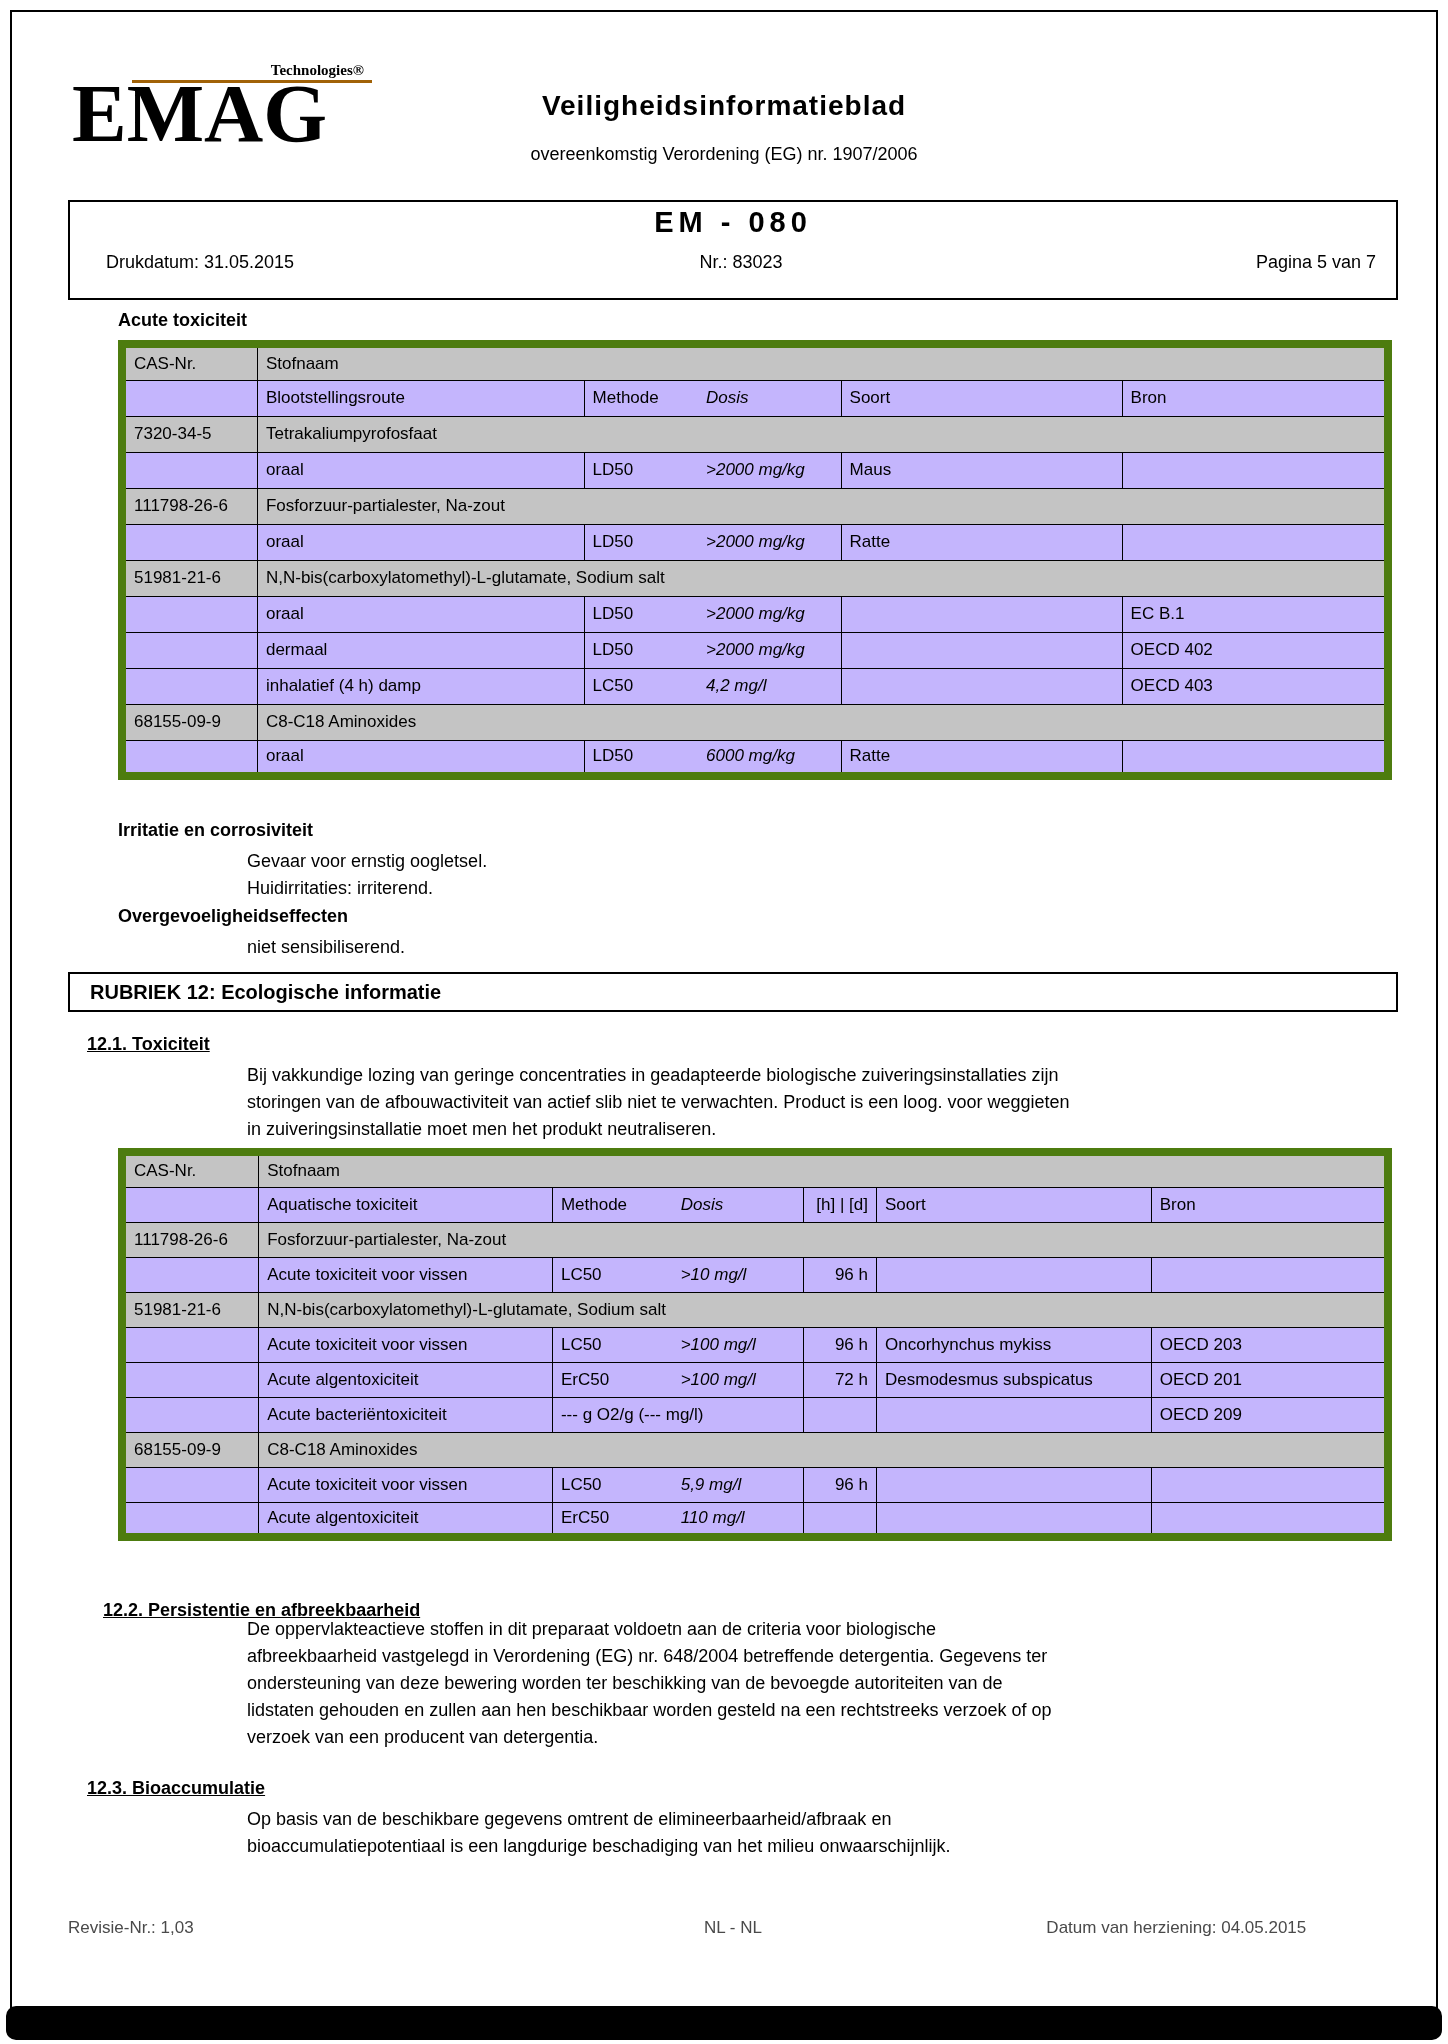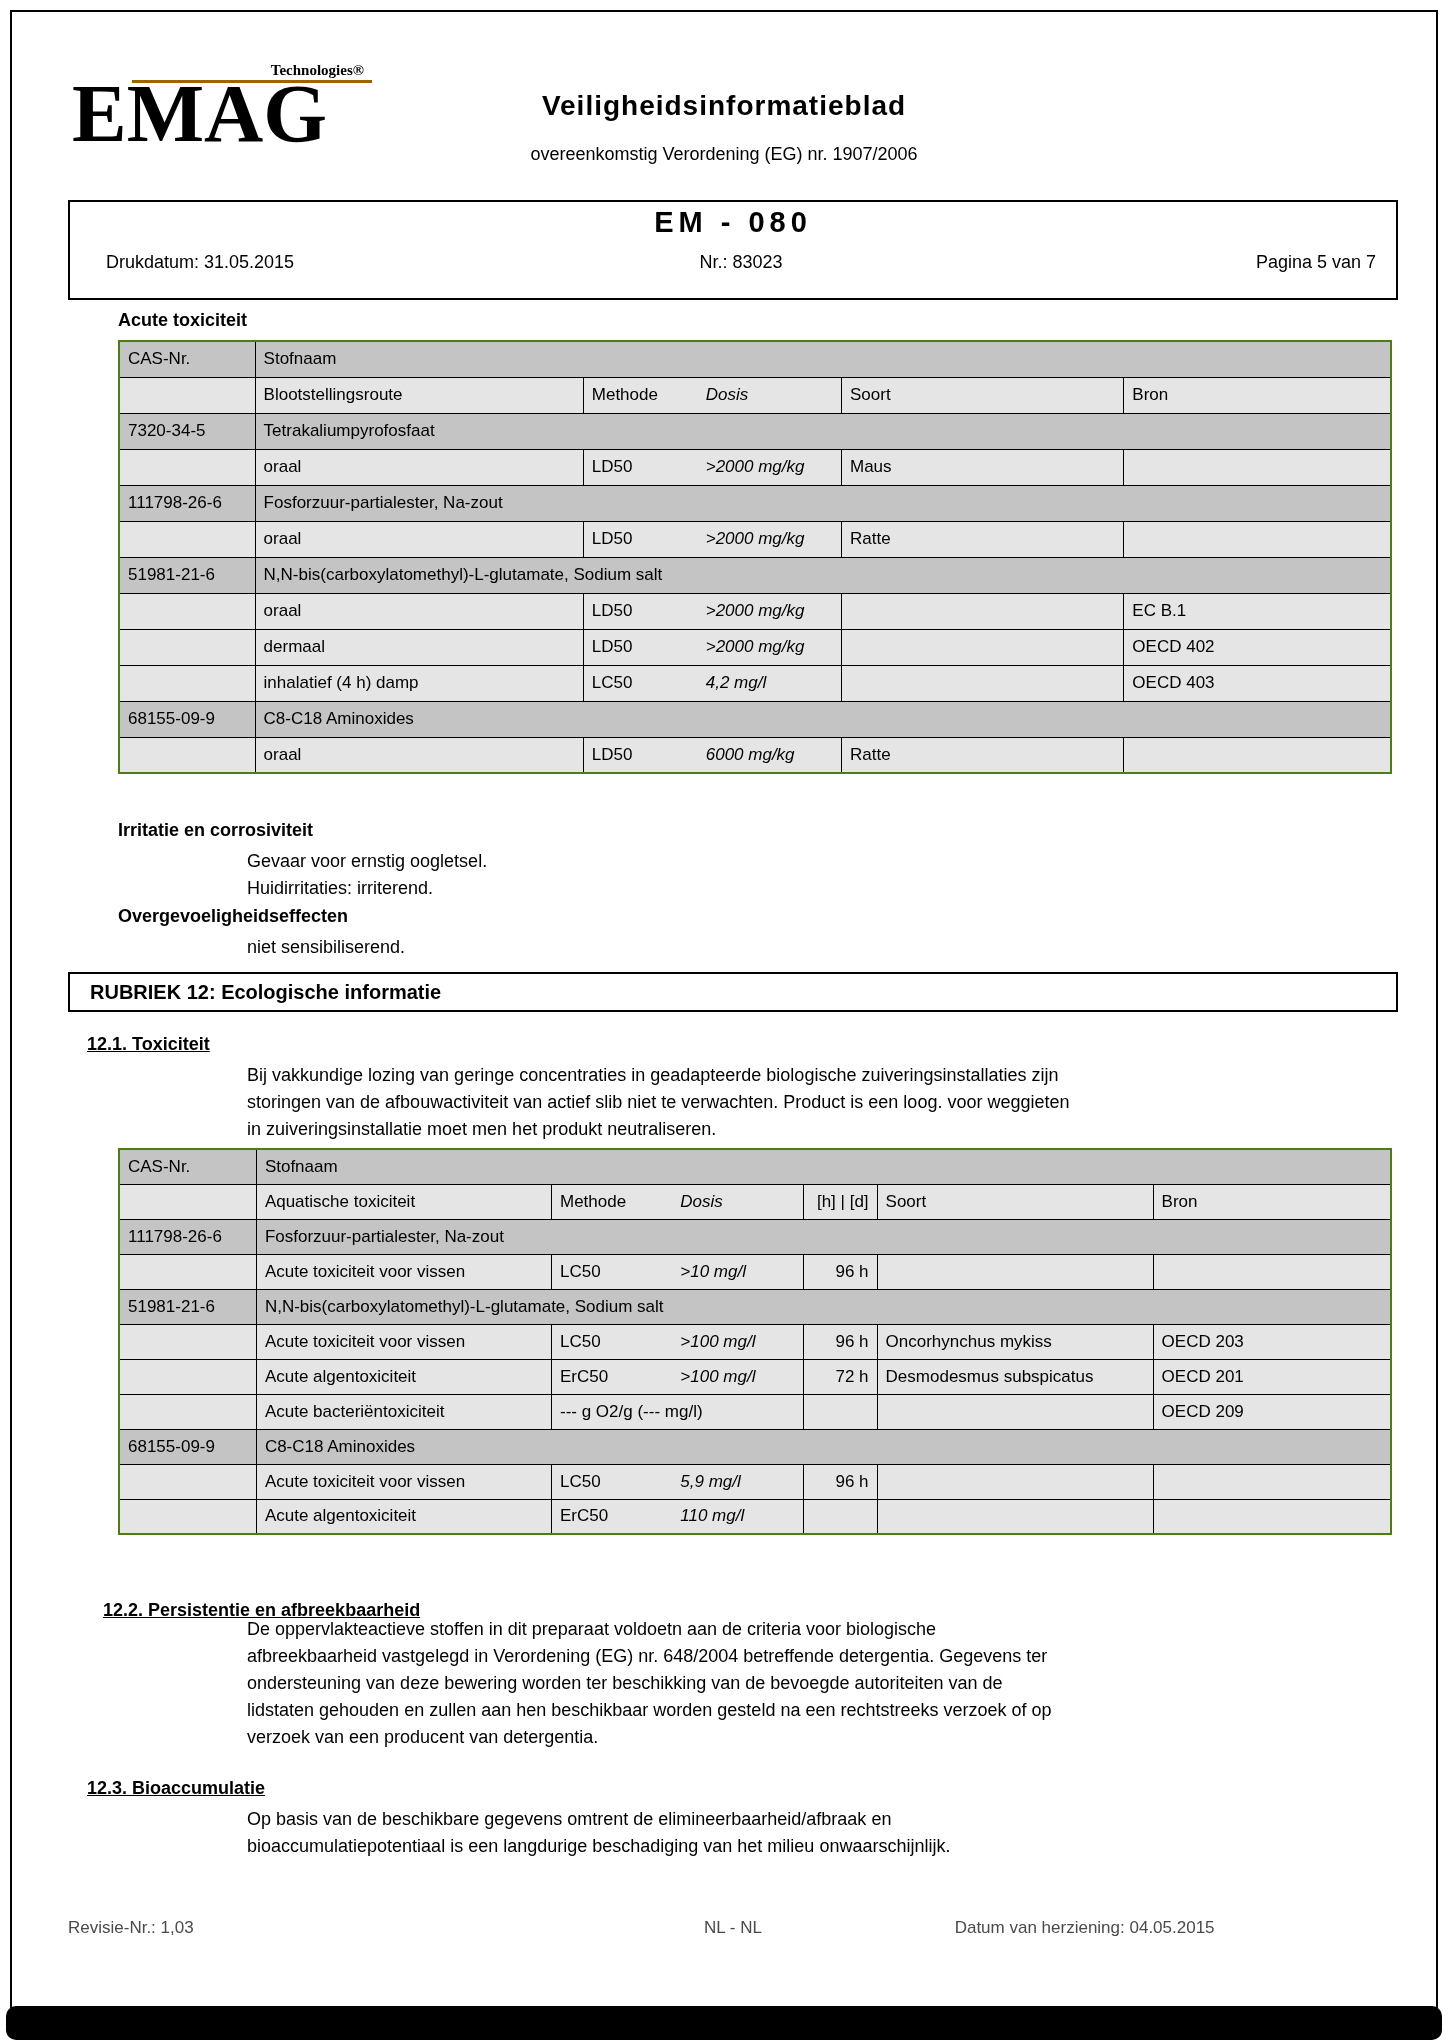--- a/index.html
+++ b/index.html
@@ -43,37 +43,37 @@
   
   .rubriek-box {
     position:absolute; left:68px; top:972px; width:1330px; height:40px;
     border:2px solid #000; line-height:37px; padding-left:20px;
     font-size:20px; font-weight:bold;
   }
 
   
   table.doc {
     border-collapse:collapse; table-layout:fixed; width:1274px;
-    font-size:17px; border:2px solid #4d7c0f; background:#e5e5e5;
+    font-size:17px; border:8px solid #4d7c0f; background:#c4b5fd;
   }
   table.doc td {
     border:1px solid #000; padding:2px 8px; overflow:hidden;
     white-space:nowrap; vertical-align:middle;
   }
   table.t1 td { height:36px; }
   table.t2 td { height:35px; }
   table.doc tr.gray td { background:#c4c4c4; }
   table.doc td.nr { border-right:none; }
   table.doc td.nl { border-left:none;font-style:italic; }
 
   
   .footer { position:absolute; left:68px; top:1918px; width:1330px; display:flex; font-size:17px; color:#4a4a4a; }
   .footer > span { flex:1; }
   .footer > span.mid { text-align:center; }
-  .footer > span.right { text-align:left; }
+  .footer > span.right { text-align:center; }
 
   .bottom-bar { position:absolute; left:6px; bottom:4px; width:1436px; height:34px; background:#000; border-radius:10px; z-index:3; }
 </style>
 </head>
 <body>
 
 <div class="page">
   <div class="frame"></div>
 
   <div class="logo">

